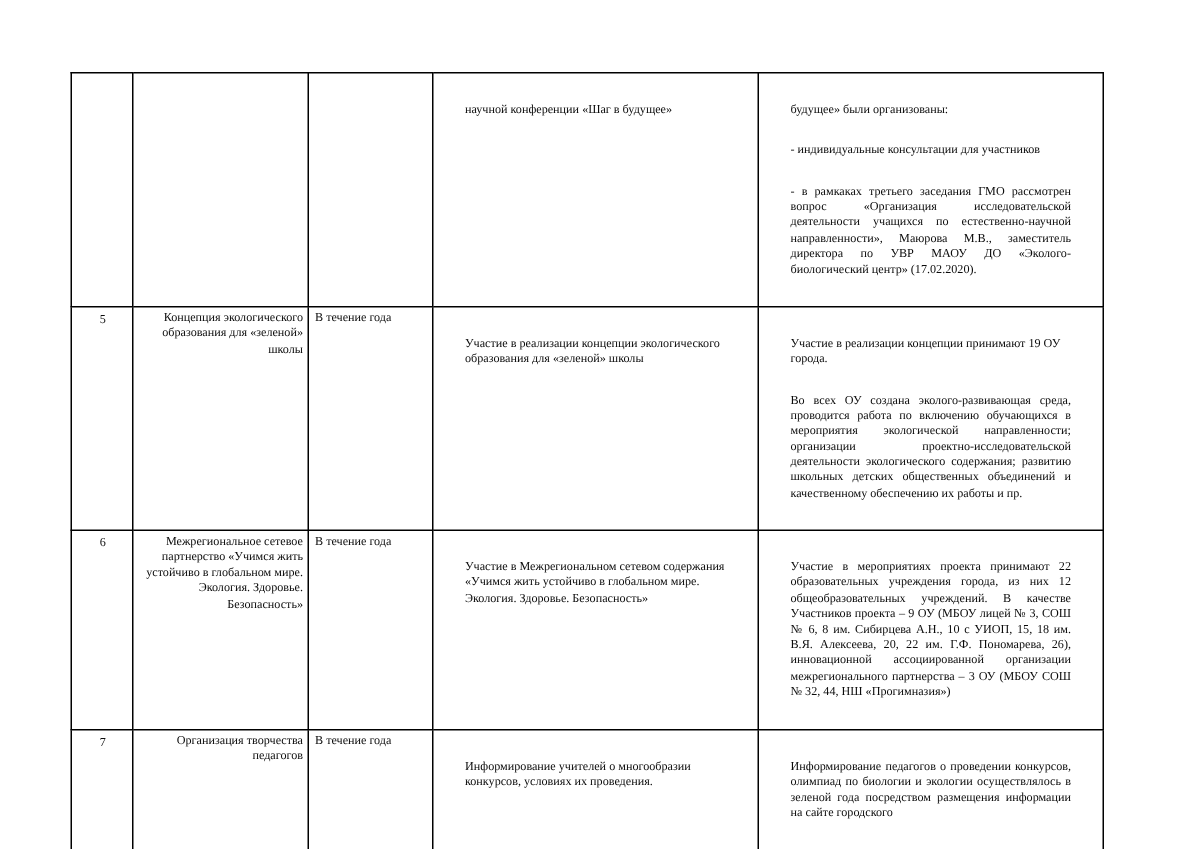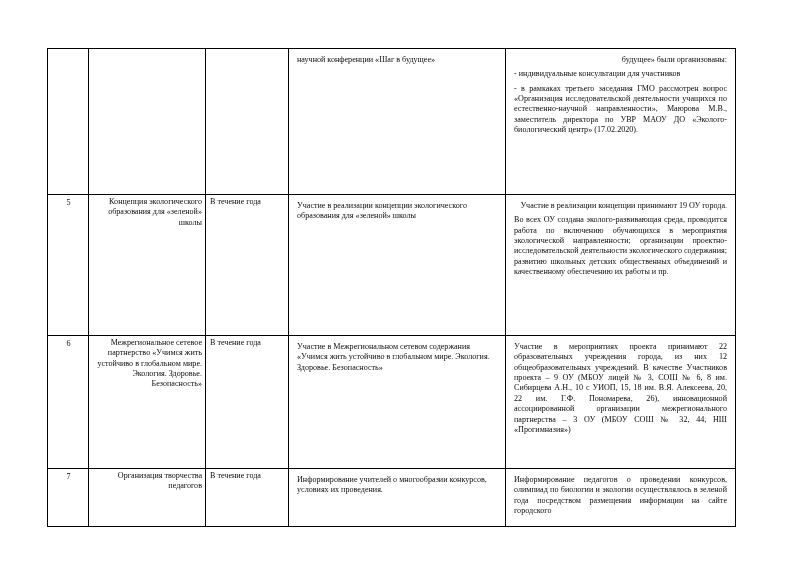--- a/index.html
+++ b/index.html
@@ -60,30 +60,30 @@
   }
   td.res {
     text-align: justify;
     text-justify: inter-word;
     padding-right: 4px;
   }
   td.res p,
   td.plan p,
   td.name p,
   td.term p {
-    margin: 4px;
+    margin: 17px;
     font-family: Liberation Serif, serif;
   }
   td.res p.just {
     text-align: justify;
     text-justify: inter-word;
   }
   td.res p.last,
   td.res p.nojust {
-    text-align: right;
+    text-align: left;
   }
   
   tr.r4 td  { height: 140px; }
   tr.r5 td  { height: 135px; }
   tr.r6 td  { height: 127px; }
   tr.r7 td  { height: 52px; }
 </style>
 </head>
 <body>
 

